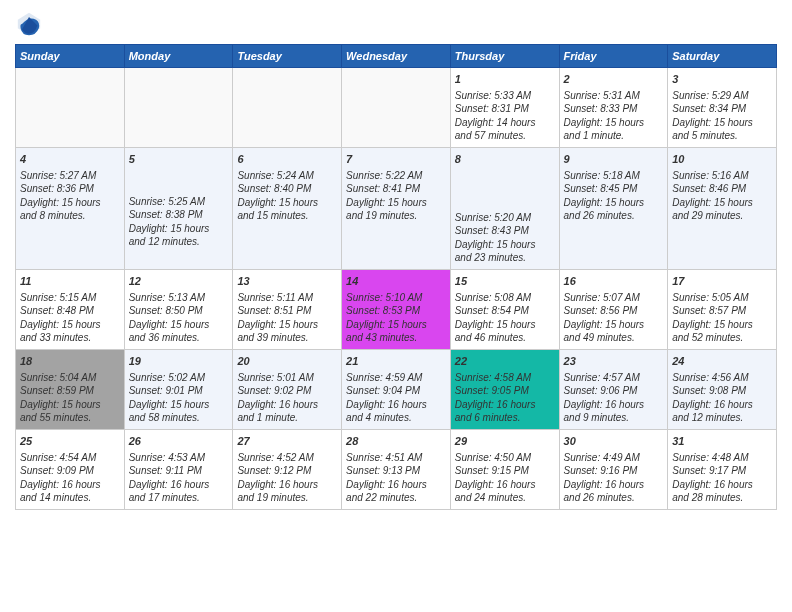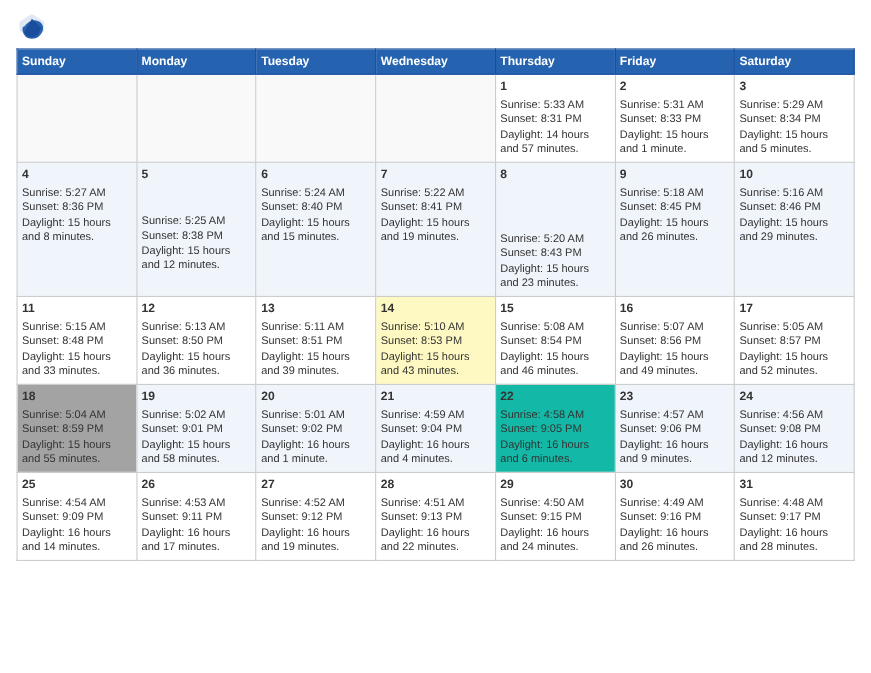--- a/index.html
+++ b/index.html
@@ -48,20 +48,21 @@
     }
     .location {
       font-size: 14px;
       color: #444;
       font-style: italic;
     }
     .calendar {
       width: 100%;
       border-collapse: collapse;
       font-size: 10.5px;
+      font-style: italic;
     }
     .calendar th {
       background-color: #2563b0;
       color: #fff;
       padding: 5px 4px;
       text-align: left;
       font-size: 11px;
       font-weight: bold;
       border: 1px solid #1a4e9c;
     }
@@ -219,21 +220,21 @@
 Daylight: 15 hours
 and 36 minutes.</div>
           </td>
           <td style="background-color: rgb(255, 255, 255);">
             <span class="day-num">13</span>
             <div class="day-info" style="white-space: pre-line;">Sunrise: 5:11 AM
 Sunset: 8:51 PM
 Daylight: 15 hours
 and 39 minutes.</div>
           </td>
-          <td style="background-color: #fef9c3;">
+          <td style="background-color: #d946ef;">
             <span class="day-num">14</span>
             <div class="day-info" style="white-space: pre-line;">Sunrise: 5:10 AM
 Sunset: 8:53 PM
 Daylight: 15 hours
 and 43 minutes.</div>
           </td>
           <td style="background-color: rgb(255, 255, 255);">
             <span class="day-num">15</span>
             <div class="day-info" style="white-space: pre-line;">Sunrise: 5:08 AM
 Sunset: 8:54 PM

